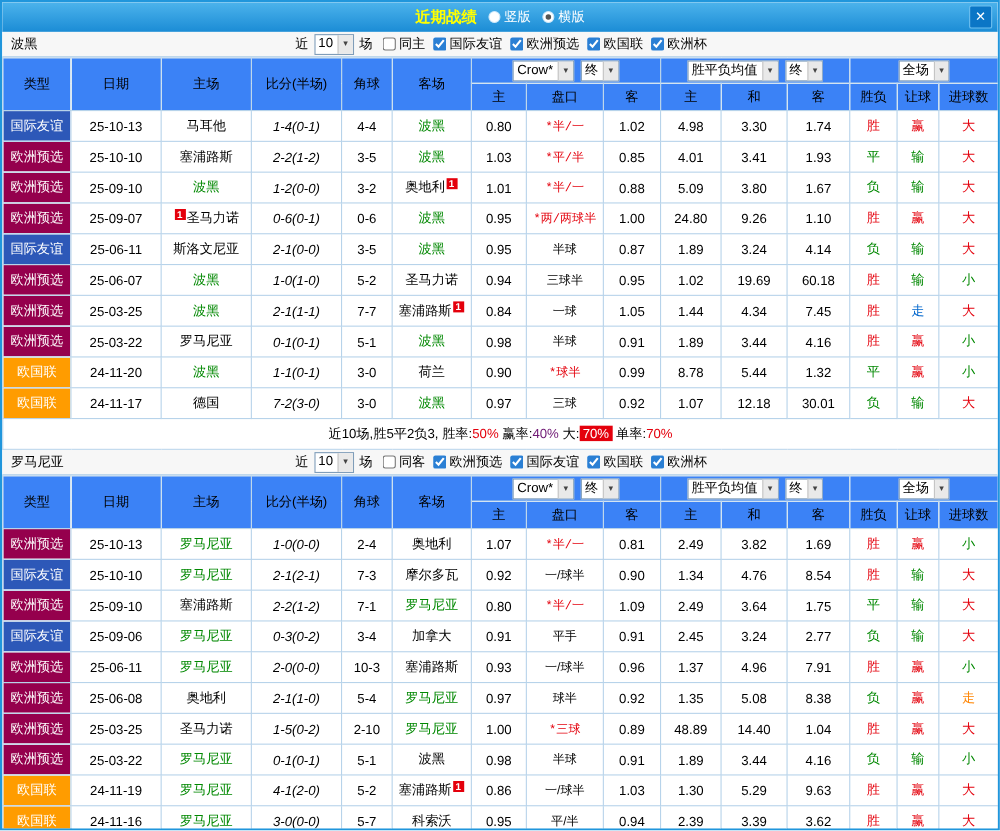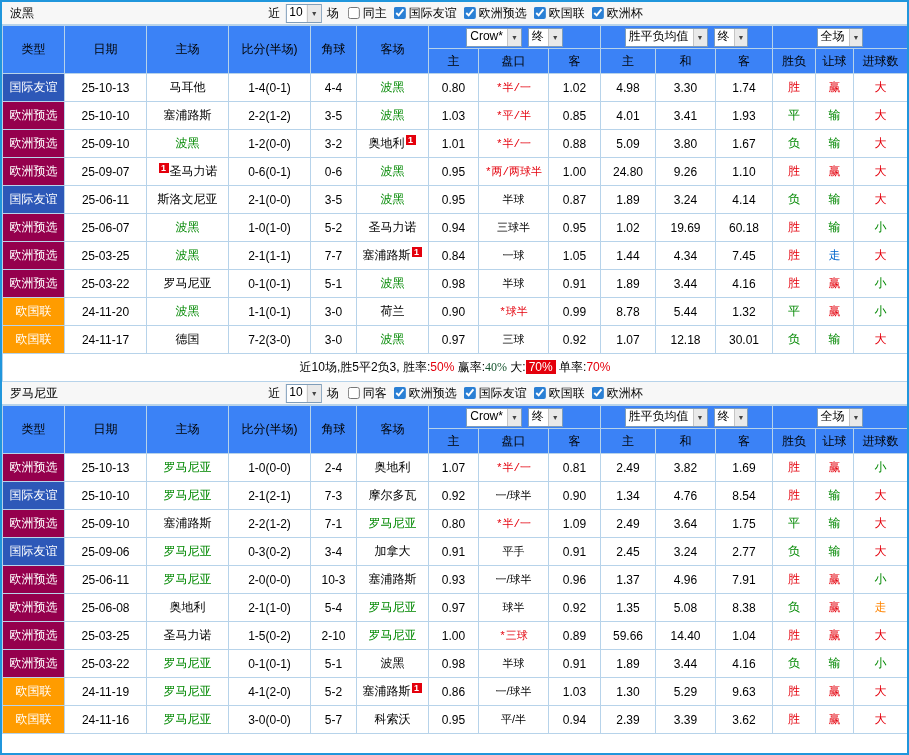--- a/index.html
+++ b/index.html
@@ -21,34 +21,46 @@
   .chk{display:inline-flex;align-items:center;margin-left:7px;gap:3px;cursor:pointer;}
   .chk input{width:12px;height:12px;margin:0;accent-color:#2a7fd4;}
   table.grid{border-collapse:collapse;table-layout:fixed;width:905px;font-size:12px;}
   .grid th,.grid td{border:1px solid #b7d3ea;text-align:center;overflow:hidden;white-space:nowrap;padding:0;}
   .grid thead th{background:#3b82f6;font-weight:normal;color:#000;}
   .filter-row th{height:22px;}
   .sub-row th{height:24px;}
   .grid tbody td{height:27px;background:#fff;color:#000;}
   .type-cell{padding:0;}
   .badge{width:100%;height:27px;display:flex;align-items:center;justify-content:center;color:#fff;font-size:12px;}
-  .score{color:#e4000c;}
+  .score{color:#e4000c;font-style:italic;}
   .t-hl{color:#008800;}
   .t-n{color:#000;}
   .redcard{display:inline-block;background:#e4000c;color:#fff;font-size:9px;width:10px;height:10px;line-height:10px;vertical-align:4px;margin:0 1px;font-weight:bold;}
   .hcap{font-size:11px;}
   .hcap.red{color:#e4000c;font-family:Liberation Mono, monospace;}
   .res{font-weight:normal;}
   .summary-row td{height:21px;font-size:12px;background:#fff;}
   .hl-box{padding:0 3px;}
 </style>
 </head>
 <body>
 
 <div class="win">
+  <div class="titlebar">
+    <span class="title">近期战绩</span>
+    <label class="radio">
+      <span class="rdot"></span>
+      <span>竖版</span>
+    </label>
+    <label class="radio sel">
+      <span class="rdot"></span>
+      <span>横版</span>
+    </label>
+    <div class="close">✕</div>
+  </div>
   <div id="sections">
       <div class="sec-header">
         <span class="team-name">波黑</span>
         <span class="sec-controls">
           <span class="lbl">近</span>
           <span class="dd">
             <span class="dd-t">10</span>
             <span class="dd-a">▼</span>
           </span>
           <span class="lbl">场</span>
@@ -316,21 +328,21 @@
             <td class="hcap">三球</td>
             <td class="num">0.92</td>
             <td class="num">1.07</td>
             <td class="num">12.18</td>
             <td class="num">30.01</td>
             <td class="res" style="color: rgb(0, 136, 0);">负</td>
             <td class="res" style="color: rgb(0, 136, 0);">输</td>
             <td class="res" style="color: rgb(228, 0, 12);">大</td>
           </tr>
           <tr class="summary-row">
-            <td colspan="15"><span>近10场,胜5平2负3, 胜率:</span><span style="color: rgb(228, 0, 12);">50%</span><span> 赢率:</span><span style="color: #14532d; font-family: Liberation Serif, serif;">40%</span><span> 大:</span><span class="hl-box" style="color: rgb(255, 255, 255); background: rgb(228, 0, 12);">70%</span><span> 单率:</span><span style="color: rgb(228, 0, 12);">70%</span></td>
+            <td colspan="15"><span>近10场,胜5平2负3, 胜率:</span><span style="color: rgb(228, 0, 12);">50%</span><span> 赢率:</span><span style="color: #701a75;">40%</span><span> 大:</span><span class="hl-box" style="color: rgb(255, 255, 255); background: rgb(228, 0, 12);">70%</span><span> 单率:</span><span style="color: rgb(228, 0, 12);">70%</span></td>
           </tr>
         </tbody>
       </table>
       <div class="sec-header">
         <span class="team-name">罗马尼亚</span>
         <span class="sec-controls">
           <span class="lbl">近</span>
           <span class="dd">
             <span class="dd-t">10</span>
             <span class="dd-a">▼</span>
@@ -535,21 +547,21 @@
               <div class="badge" style="background: rgb(149, 0, 77);">欧洲预选</div>
             </td>
             <td class="date">25-03-25</td>
             <td><span class="t-n">圣马力诺</span></td>
             <td class="score">1-5(0-2)</td>
             <td class="corner">2-10</td>
             <td><span class="t-hl">罗马尼亚</span></td>
             <td class="num">1.00</td>
             <td class="hcap red">*三球</td>
             <td class="num">0.89</td>
-            <td class="num">59.66</td>
+            <td class="num">48.89</td>
             <td class="num">14.40</td>
             <td class="num">1.04</td>
             <td class="res" style="color: rgb(228, 0, 12);">胜</td>
             <td class="res" style="color: rgb(228, 0, 12);">赢</td>
             <td class="res" style="color: rgb(228, 0, 12);">大</td>
           </tr>
           <tr class="mrow">
             <td class="type-cell">
               <div class="badge" style="background: rgb(149, 0, 77);">欧洲预选</div>
             </td>

